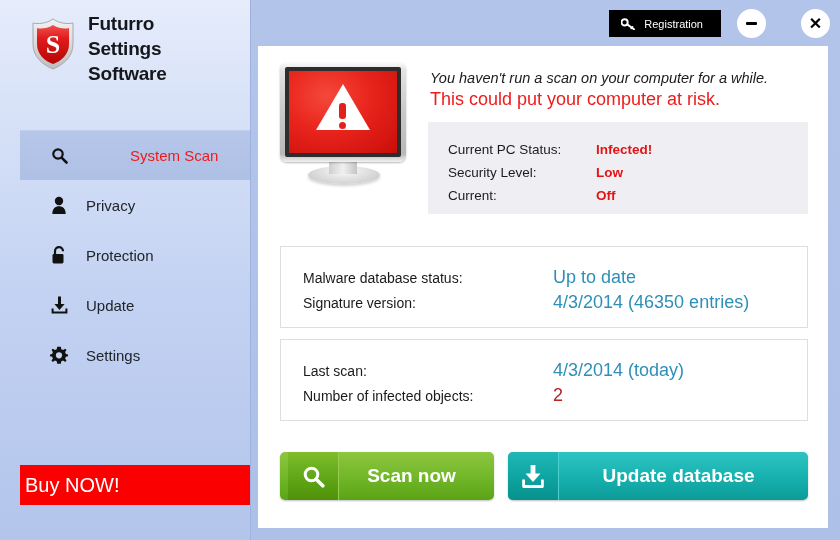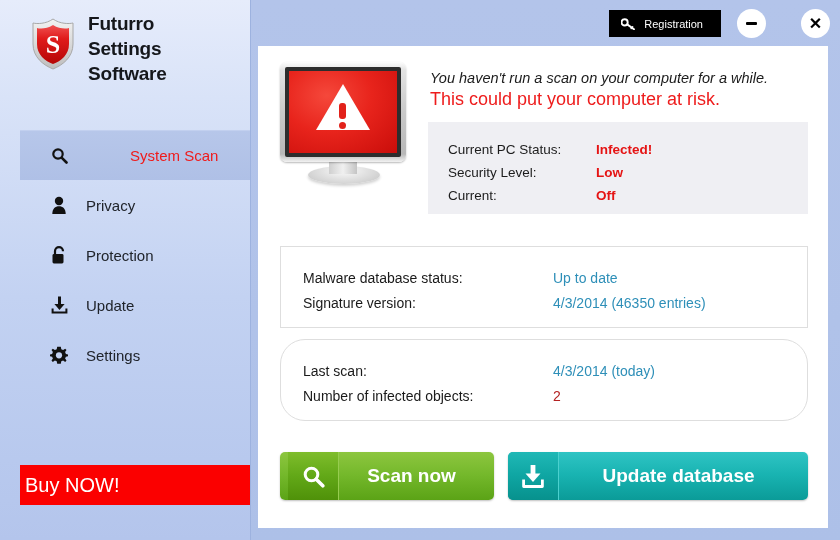--- a/index.html
+++ b/index.html
@@ -243,29 +243,29 @@
 
   .infobox {
     position: absolute;
     left: 22px;
     width: 528px;
     border: 1px solid #dedede;
     background: #fff;
     box-sizing: border-box;
   }
   .infobox.one { top: 193px; height: 82px; margin-top: 7px; }
-  .infobox.two { top: 293px; height: 82px; border-radius: 25px; }
+  .infobox.two { top: 293px; height: 82px; }
   .info-inner { padding: 18px 0 0 22px; }
   .info-row {
     height: 25px;
     display: flex;
     align-items: center;
   }
   .info-label { width: 250px; font-size: 14px; color: #1a1a1a; }
-  .info-value { font-size: 14px; color: #2e8fb8; }
+  .info-value { font-size: 18px; color: #2e8fb8; }
   .info-value.alert { color: #b42222; }
 
   .actions {
     position: absolute;
     left: 22px; top: 406px;
     width: 528px; height: 48px;
   }
   .btn {
     position: absolute;
     top: 0;

